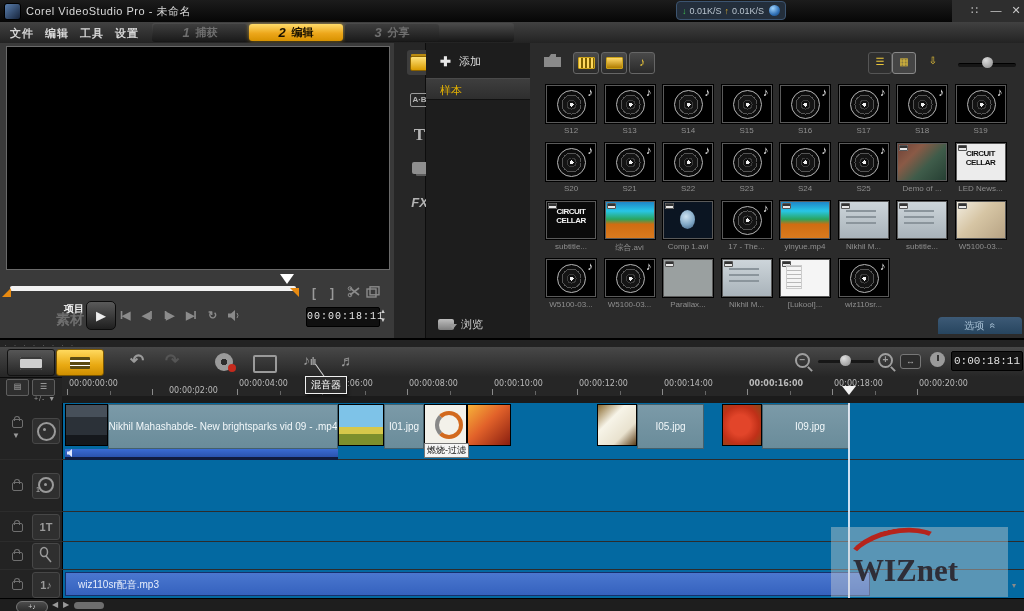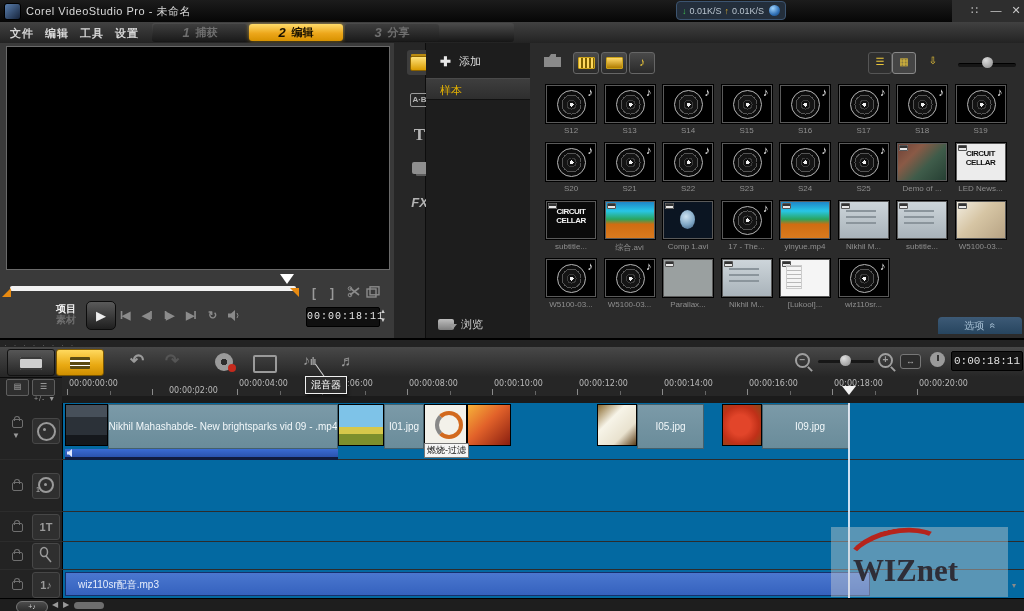--- a/index.html
+++ b/index.html
@@ -34,21 +34,21 @@
   #preview-panel{left:0;top:43px;width:394px;height:295px;background:#3a3a3a;border-right:1px solid #141414;}
   #preview-screen{left:6px;top:3px;width:382px;height:222px;background:#000;border:1px solid #6a6a6a;}
   #scrub-track{left:10px;top:243px;width:286px;height:5px;background:#f2f2f2;border-radius:2px;}
   .trim-handle{top:245px;width:0;height:0;border-style:solid;}
   #trim-l{left:2px;border-width:0 0 9px 9px;border-color:transparent transparent #e88a10 transparent;}
   #trim-r{left:290px;border-width:0 9px 9px 0;border-color:transparent #e88a10 transparent transparent;}
   #scrub-head{left:280px;top:231px;width:0;height:0;border:7px solid transparent;border-top:10px solid #fff;}
   .mark-btn{top:243px;color:#9a9a9a;font-size:12px;font-weight:bold;}
   #preview-labels{left:56px;top:260px;line-height:11px;text-align:right;}
   #lbl-project{color:#f0f0f0;font-size:10px;font-weight:bold;}
-  #lbl-clip{color:#6f6f6f;font-size:10px;font-weight:bold;}
+  #lbl-clip{color:#6f6f6f;font-size:14px;font-weight:bold;}
   #play-btn{left:86px;top:258px;width:28px;height:27px;border-radius:5px;background:linear-gradient(#5a5a5a,#1f1f1f);
             border:1px solid #0c0c0c;color:#eee;text-align:center;line-height:27px;font-size:13px;}
   .tr-btn{top:266px;color:#8b8b8b;font-size:11px;font-weight:bold;letter-spacing:-1px;}
   #tc-preview{left:306px;top:264px;width:72px;height:18px;background:#101010;border:1px solid #000;border-radius:2px;
               color:#e6e6e6;font-family:"Liberation Mono",monospace;font-size:10px;text-align:center;line-height:18px;letter-spacing:1px;}
   #tc-spin{left:380px;top:264px;color:#cfcfcf;font-size:6px;line-height:9px;}
 
   
   #nav-strip{left:394px;top:43px;width:31px;height:295px;background:#262626;border-right:1px solid #0d0d0d;}
   .nav-item{left:407px;width:25px;height:25px;border-radius:3px;text-align:center;}
@@ -561,21 +561,21 @@
         <span class="tick minor" style="left: 387.5px;"></span>
         <span class="tick-label" style="left: 432px;">00:00:10:00</span>
         <span class="tick" style="left: 430px;"></span>
         <span class="tick minor" style="left: 472.5px;"></span>
         <span class="tick-label" style="left: 517px;">00:00:12:00</span>
         <span class="tick" style="left: 515px;"></span>
         <span class="tick minor" style="left: 557.5px;"></span>
         <span class="tick-label" style="left: 602px;">00:00:14:00</span>
         <span class="tick" style="left: 600px;"></span>
         <span class="tick minor" style="left: 642.5px;"></span>
-        <span class="tick-label" style="left: 687px;">00:00:16:00</span>
+        <span class="tick-label" style="left: 687px; font-weight: bold;">00:00:16:00</span>
         <span class="tick" style="left: 685px;"></span>
         <span class="tick minor" style="left: 727.5px;"></span>
         <span class="tick-label" style="left: 772px;">00:00:18:00</span>
         <span class="tick" style="left: 770px;"></span>
         <span class="tick minor" style="left: 812.5px;"></span>
         <span class="tick-label" style="left: 857px;">00:00:20:00</span>
         <span class="tick" style="left: 855px;"></span>
       </div>
     <div class="abs" id="addtrack-lbl">+/- ▼</div>
     <div class="abs" id="addtrack-strip"></div>

